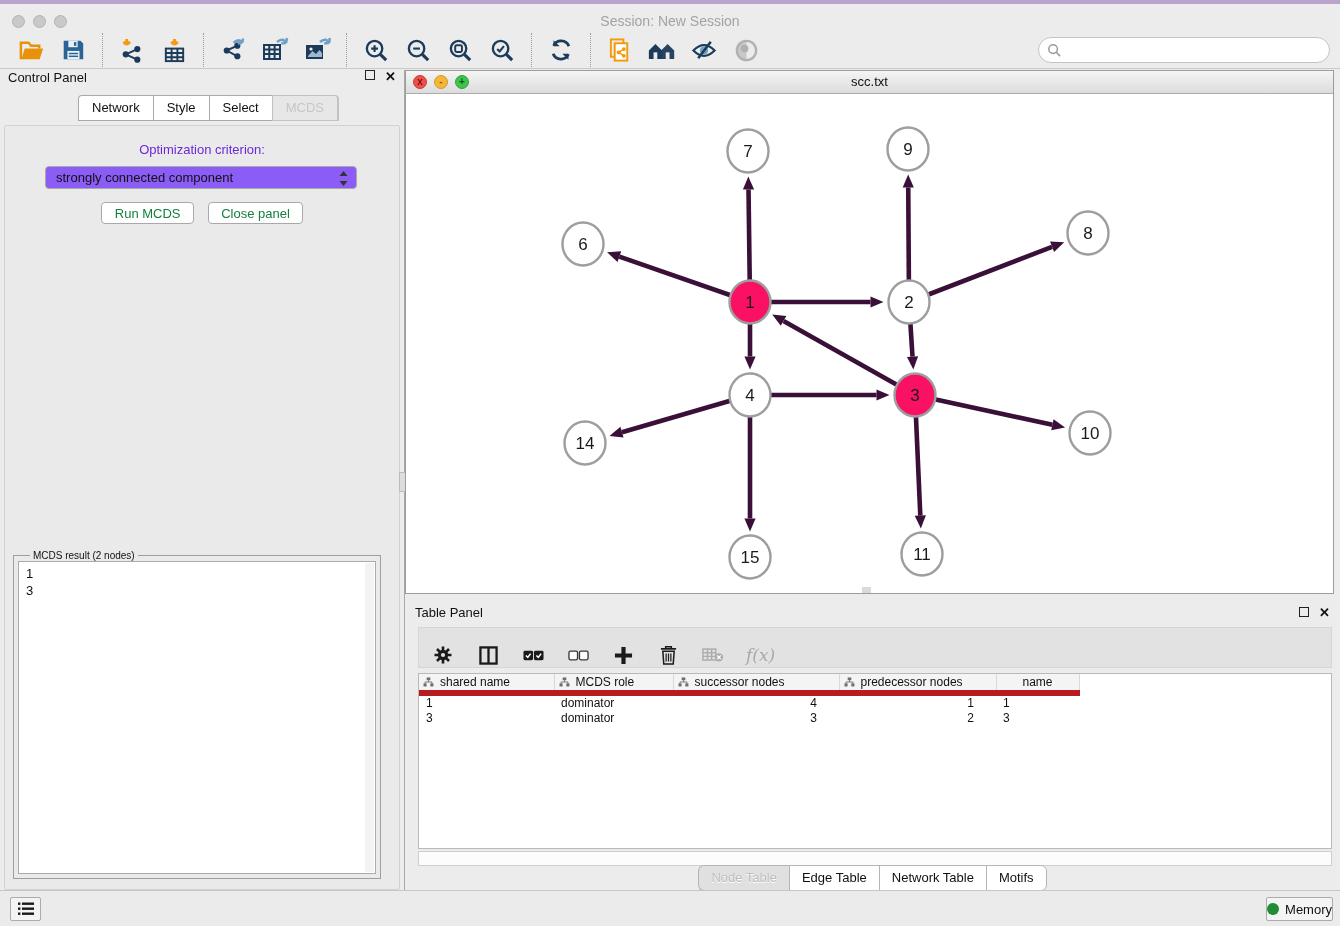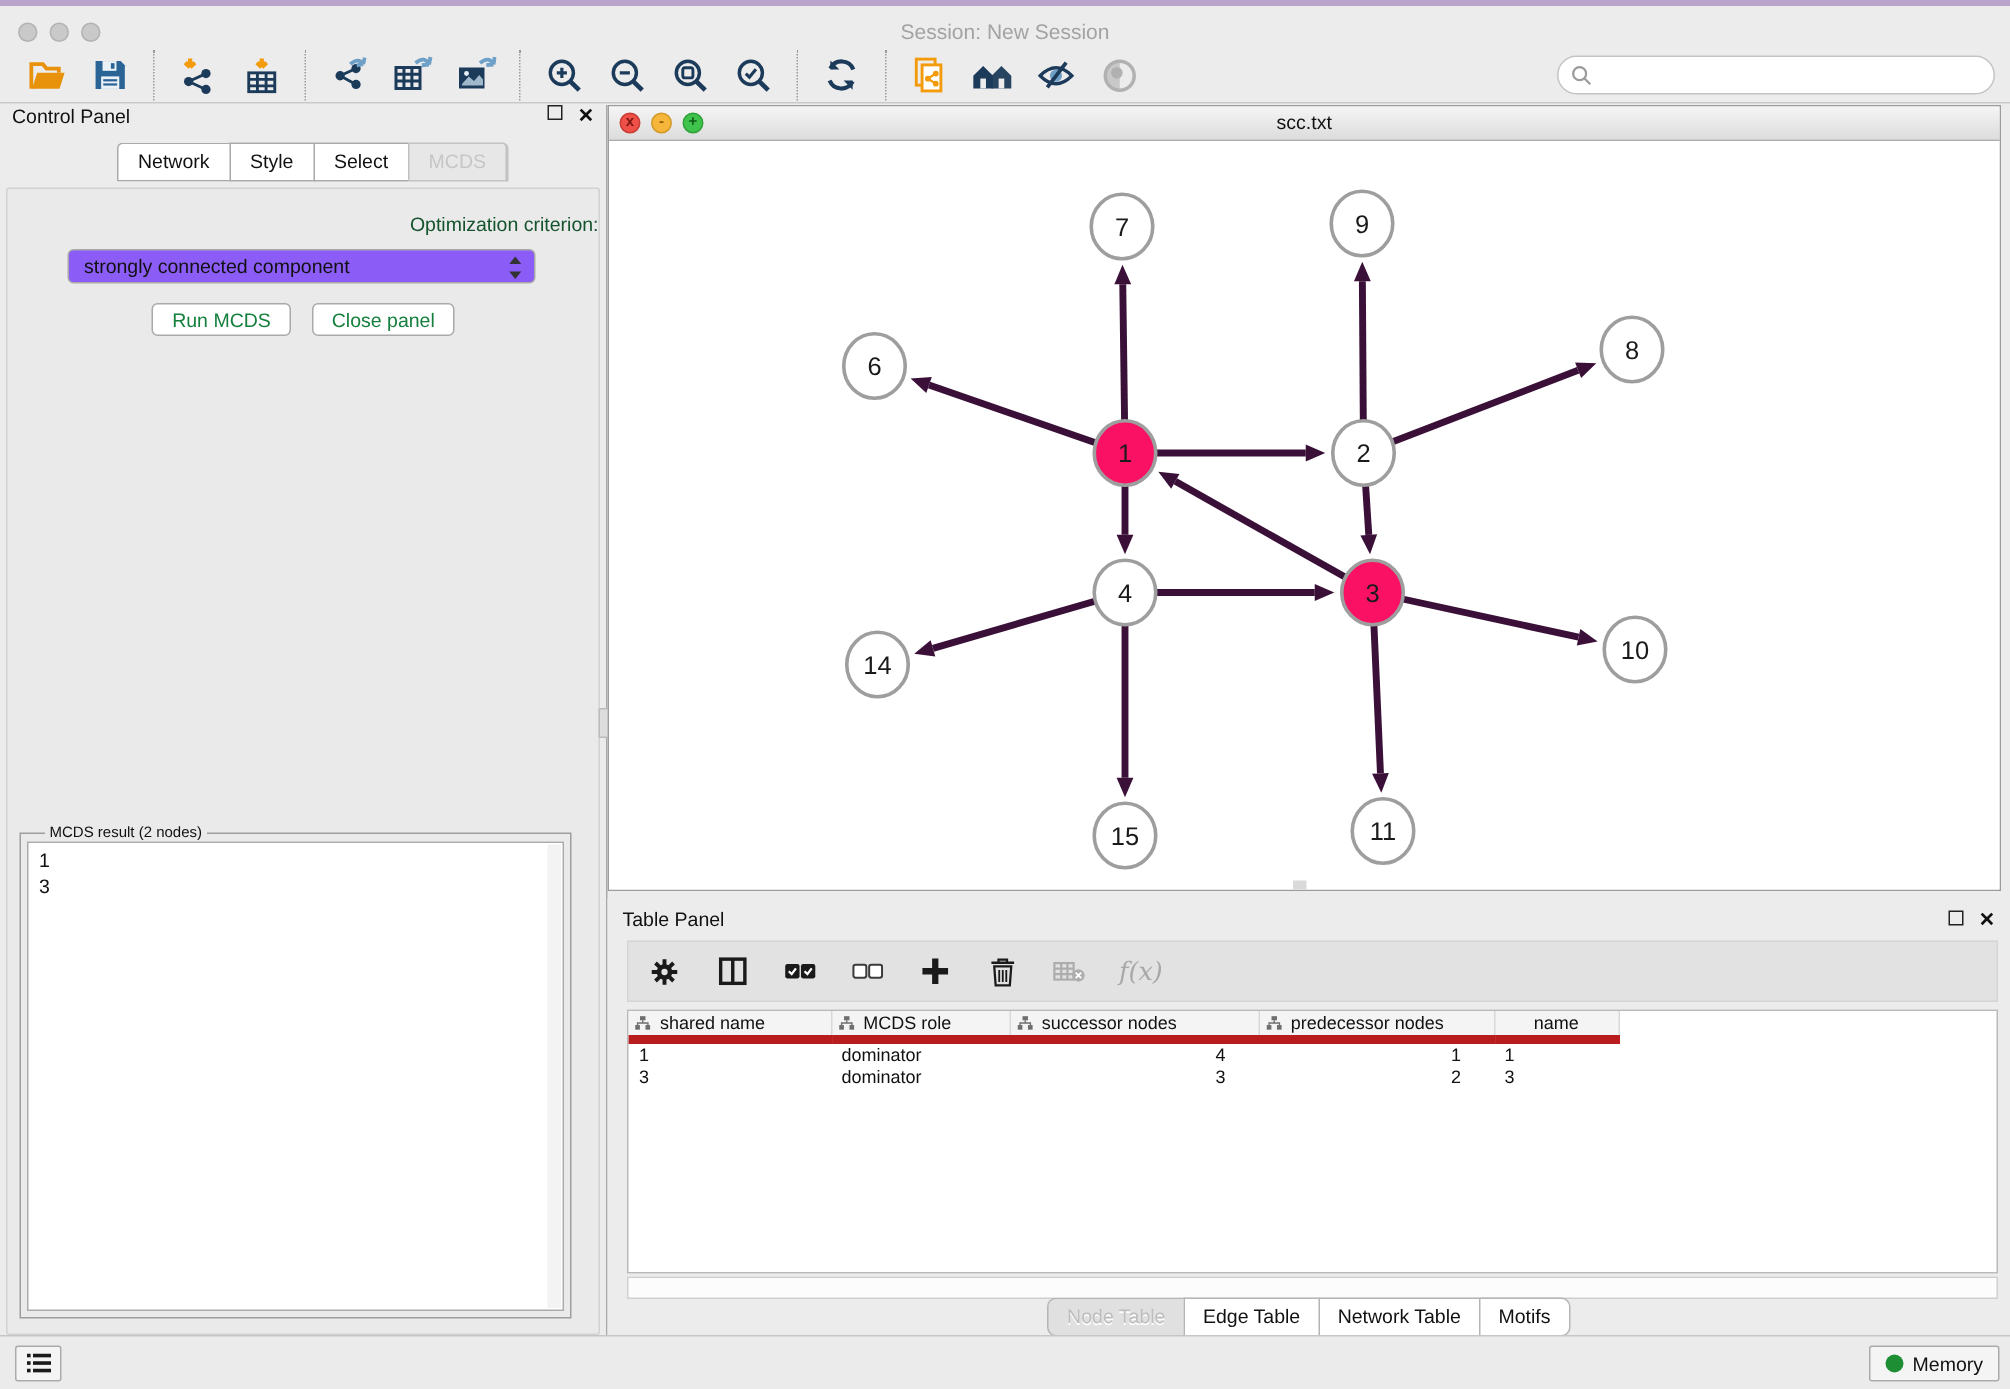--- a/index.html
+++ b/index.html
@@ -36,21 +36,21 @@
   .float-box { width:10px; height:10px; border:1.6px solid #222; margin-right:10px; cursor:pointer; }
   .close-x { font-size:13px; font-weight:bold; color:#111; cursor:pointer; line-height:1; }
   .cp-tabs { position:absolute; left:78px; top:25px; display:flex; z-index:2; }
   .tab { font-size:13px; padding:4px 13px 5px; background:#FFF; border:1px solid #A9A9A9;
          border-right:none; color:#111; cursor:pointer; }
   .tab:first-child { border-top-left-radius:4px; }
   .tab:last-child { border-right:2px solid #0c4a6e; border-top-right-radius:4px; }
   .tab.selected { background:#E7E7E7; color:#C6C6C6; border-color:#C2C2C2; }
   .cp-content { position:absolute; left:4px; right:4px; top:55px; bottom:4px;
                 background:#EAEAEA; border:1px solid #D2D2D2; border-radius:2px; }
-  .opt-label { margin-top:16px; text-align:right; font-size:13px; color:#14532d; }
+  .opt-label { margin-top:16px; text-align:center; font-size:13px; color:#6d28d9; }
   .dropdown { position:relative; margin:9px 42px 0 40px; height:23px; background:#8b5cf6;
               border:1px solid #A9A9A9; border-radius:4px; font-size:13px; color:#111;
               display:flex; align-items:center; padding-left:10px; cursor:pointer; }
   .dd-arrows { position:absolute; right:7px; top:3px; }
   .btn-row { display:flex; justify-content:center; gap:14px; margin-top:13px; }
   .btn { min-width:93px; height:22px; background:#FFF; border:1px solid #A9A9A9; border-radius:4px;
          font-size:13px; color:#15803d; display:flex; align-items:center; justify-content:center;
          padding:0 12px; cursor:pointer; }
   .result-box { position:absolute; left:8px; right:18px; top:424px; bottom:10px;
                 border:1px solid #9E9E9E; padding:0 4px 4px; }
@@ -77,21 +77,21 @@
   .nwl.grn   { background:#3FC34C; border:1px solid #2FA33A; color:#0D5C14; }
   .nw-title { text-align:center; font-size:13px; color:#111; line-height:22px; }
   .nw-canvas { position:relative; width:927px; height:499px; background:#FFF; }
   .nw-grip { position:absolute; left:456px; bottom:0px; width:9px; height:6px; background:#DADADA; }
 
   
   .table-panel { position:absolute; left:405px; top:595px; width:935px; height:295px; background:#ECECEC; }
   .tp-head { height:26px; display:flex; align-items:center; padding:0 10px; font-size:13px; color:#111; }
   .tp-head .ph-title { flex:1; }
   .tp-toolbar { position:absolute; left:13px; right:8px; top:28px; height:41px; background:#E2E2E2;
-                border:1px solid #D5D5D5; display:flex; align-items:center; padding-left:12px; gap:21px; }
+                border:1px solid #D5D5D5; display:flex; align-items:flex-end; padding-left:12px; gap:21px; }
   .tpi { display:flex; align-items:center; justify-content:center; width:24px; height:24px; cursor:pointer; }
   .fx-label { font-family:"DejaVu Serif", serif; font-style:italic; font-size:17px; color:#A8A8A8; }
   .tp-tablewrap { position:absolute; left:13px; right:8px; top:74px; bottom:45px;
                   background:#FFF; border:1px solid #B9B9B9; overflow:hidden; }
   table.node-table { border-collapse:collapse; font-size:12px; color:#111; table-layout:fixed; }
   table.node-table th { font-weight:normal; background:#F4F4F4; border-right:1px solid #D8D8D8;
                         border-bottom:6px solid #b91c1c; height:19px; padding:0 4px; text-align:left;
                         white-space:nowrap; }
   table.node-table th .hcell { display:flex; align-items:center; gap:6px; justify-content:flex-start; }
   table.node-table th.center .hcell { justify-content:center; }
@@ -107,21 +107,21 @@
   .btab.selected { background:#E0E0E0; color:#BDBDBD; text-shadow:0 1px 0 #FFF; }
 
   
   .statusbar { position:absolute; left:0; right:0; bottom:0; height:36px; background:#EBEBEB;
                border-top:1px solid #C6C6C6; }
   .sb-left-btn { position:absolute; left:10px; top:6px; width:31px; height:24px; background:#F4F4F4;
                  border:1px solid #ABABAB; border-radius:2px; display:flex; align-items:center;
                  justify-content:center; cursor:pointer; }
   .memory-btn { position:absolute; right:7px; top:6px; height:24px; background:#F4F4F4;
                 border:1px solid #ABABAB; border-radius:2px; display:flex; align-items:center;
-                gap:6px; padding:0 10px; font-size:13px; color:#111; cursor:pointer; }
+                gap:6px; padding:0 0; font-size:13px; color:#111; cursor:pointer; }
   .mem-dot { width:12px; height:12px; border-radius:50%; background:#1E8E34; }
 </style>
 </head>
 <body>
 
 <div class="app">
 
   <div class="titlebar">
     <div class="traffic">
       <div class="tl"></div>

